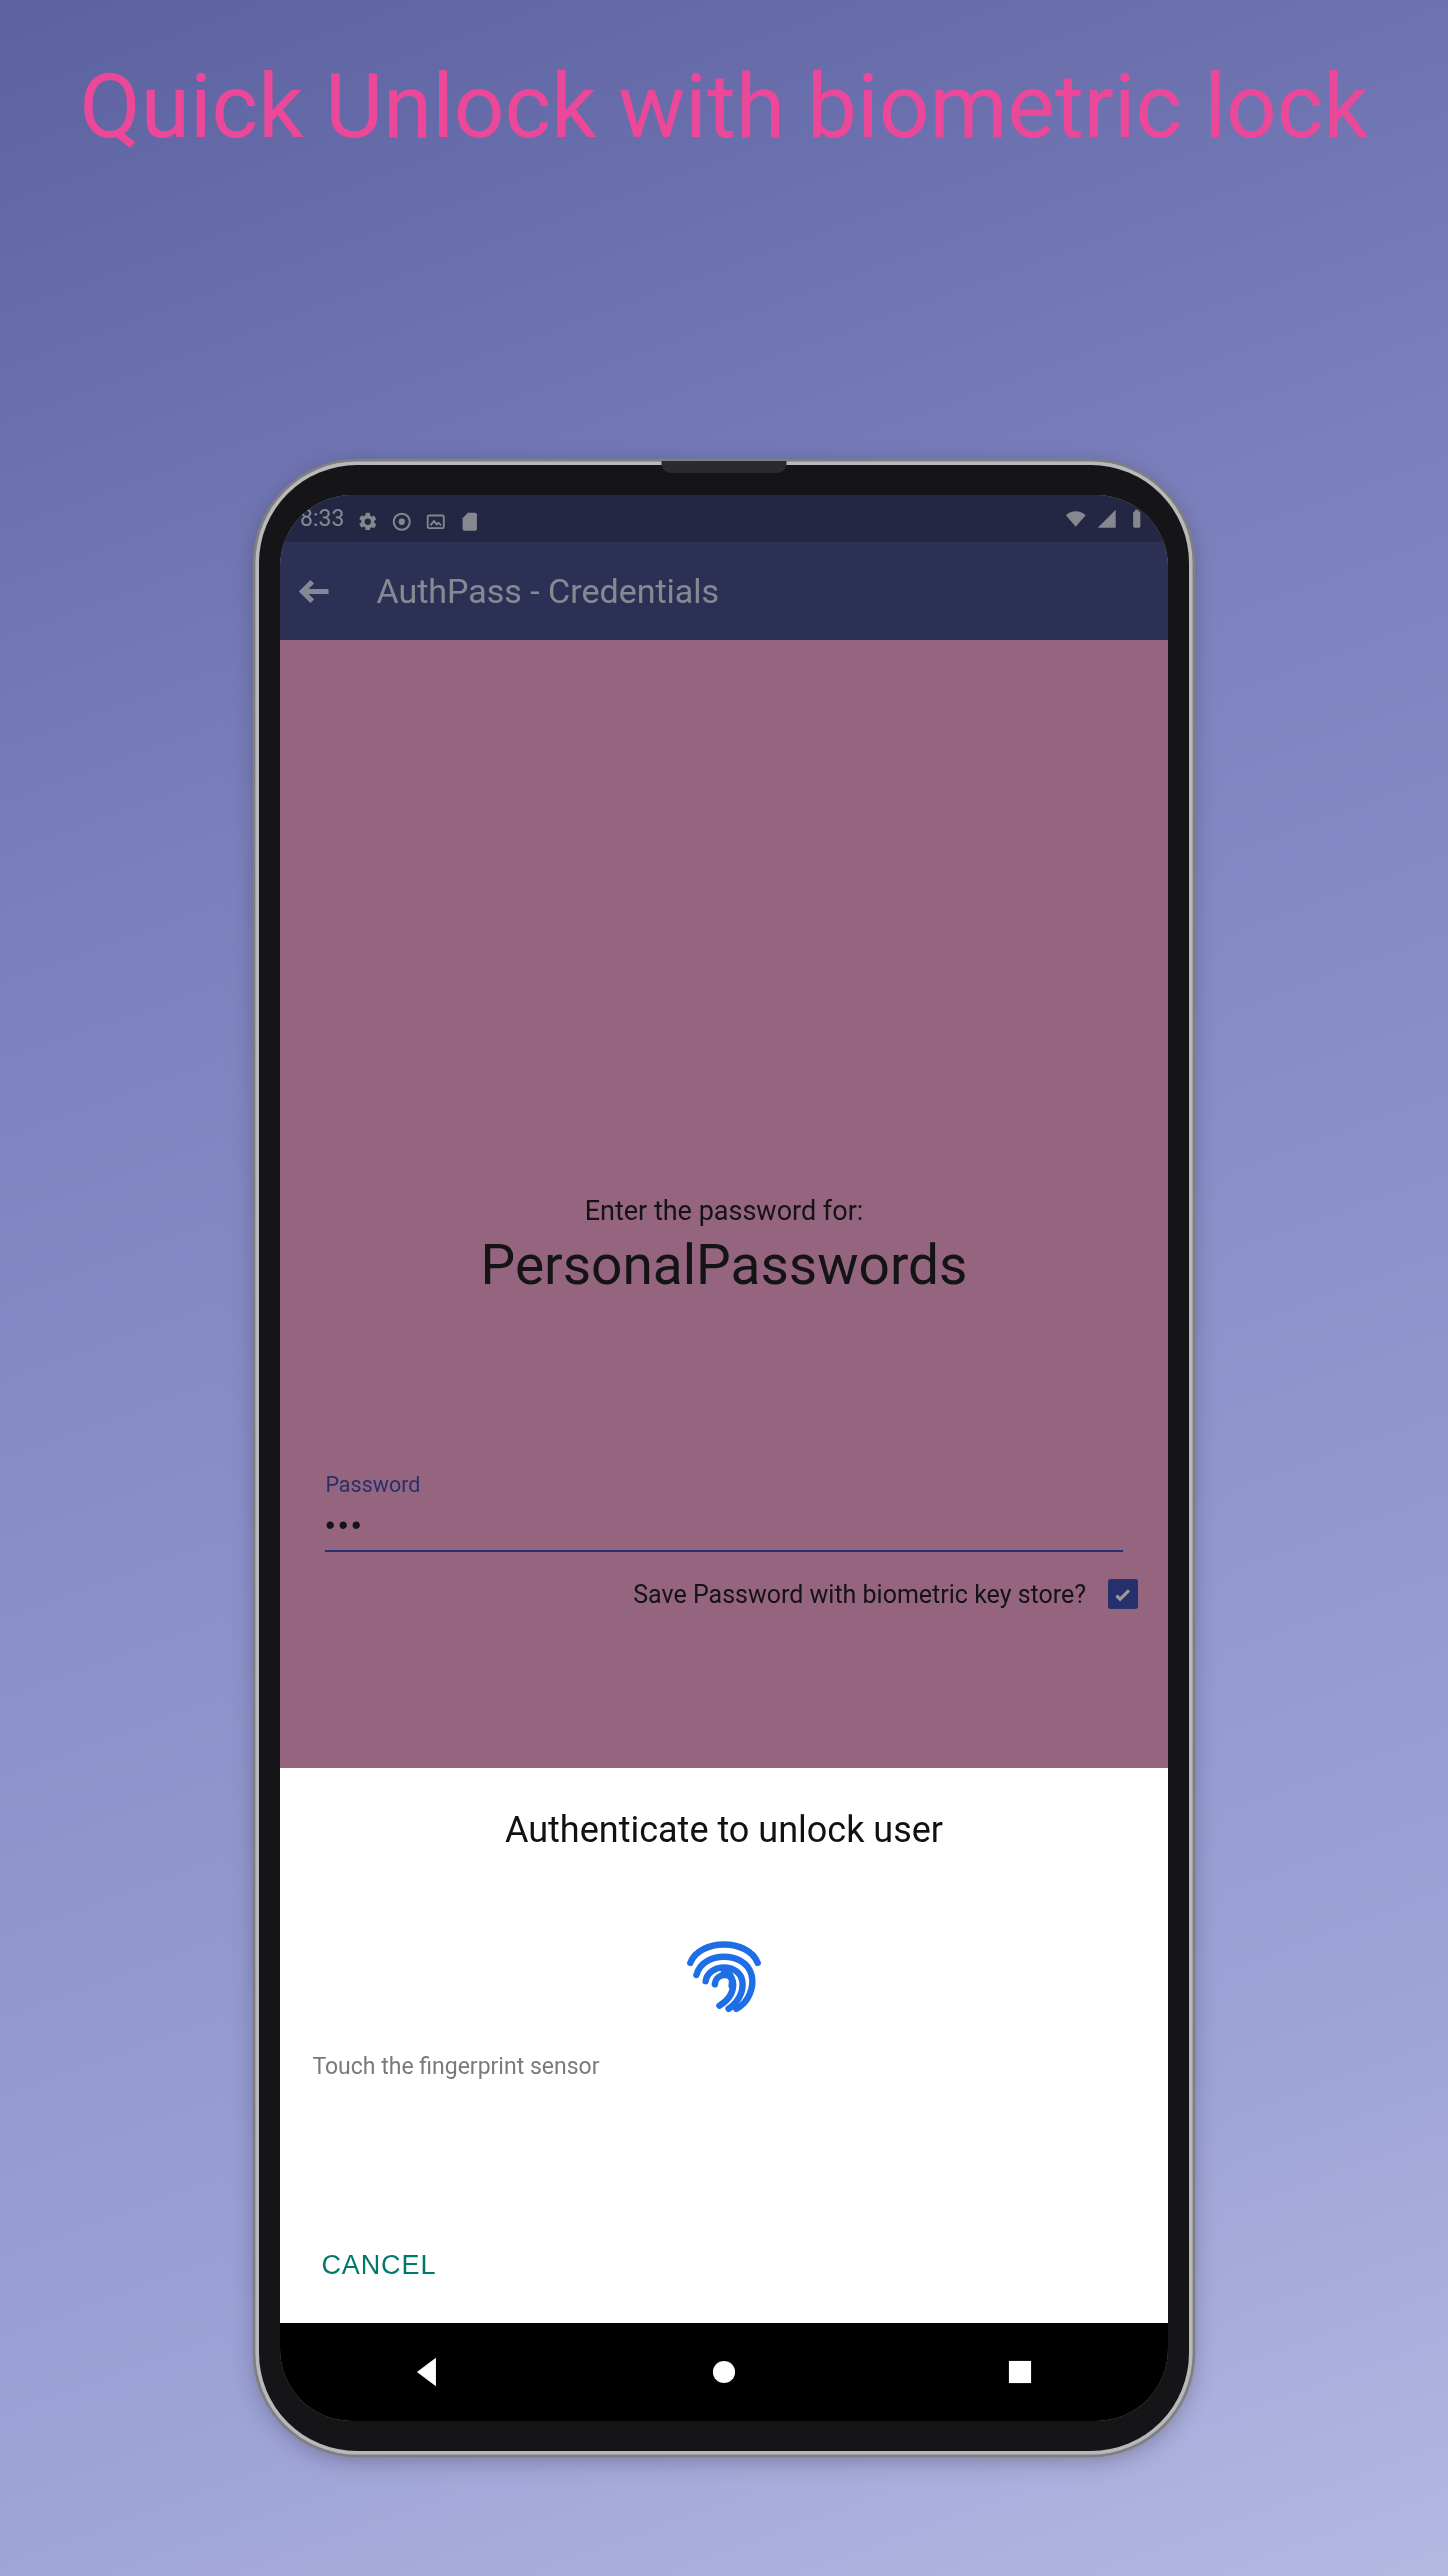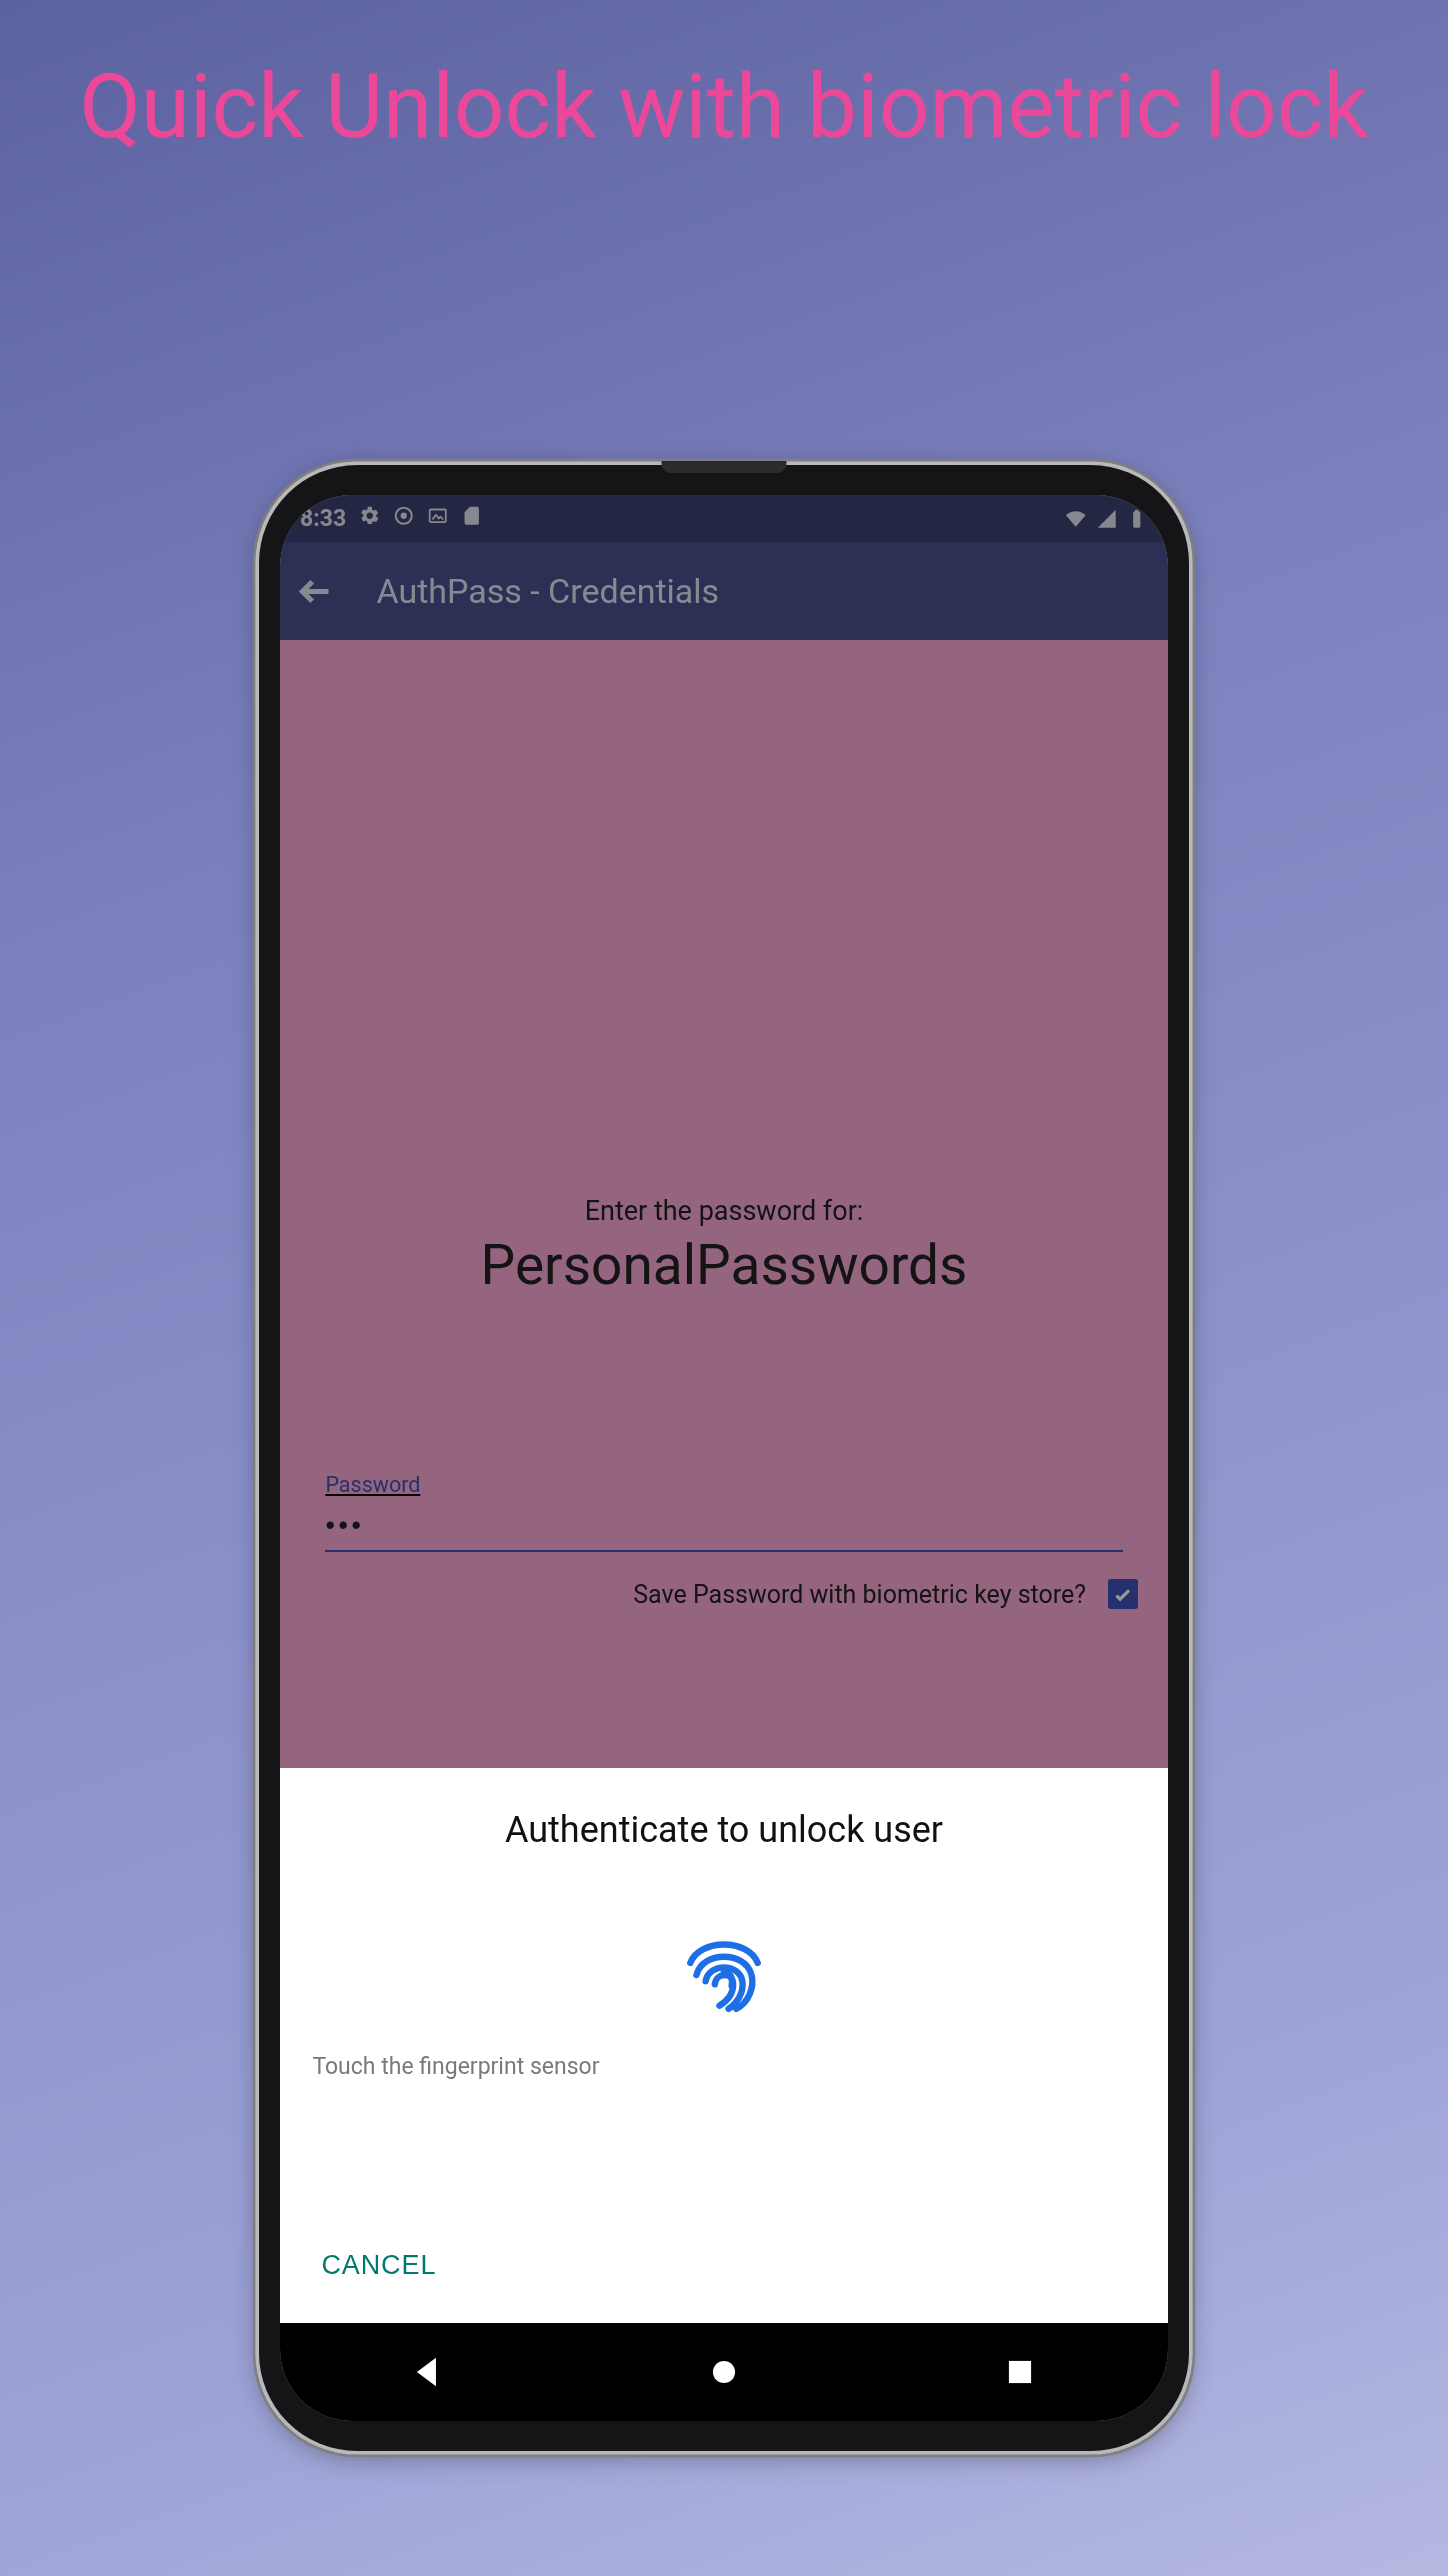--- a/index.html
+++ b/index.html
@@ -91,21 +91,21 @@
   .statusbar {
     height: 47px;
     background: #3d4172;
     display: flex;
     align-items: center;
     padding: 0 19.7px;
     color: #e0e1ee;
     font-size: 23px;
     gap: 12.5px;
   }
-  .statusbar .status-left { display:flex; gap:12.5px; align-items:flex-start;font-weight:bold; }
+  .statusbar .status-left { display:flex; gap:12.5px; align-items:flex-end; }
   .statusbar .status-spacer { flex: 1; }
   .statusbar .status-right { display:flex; gap:9px; align-items:center; }
   .status-icon { width:21.5px; height:21.5px; display:flex; align-items:center; justify-content:center; }
   .status-icon svg { width:100%; height:100%; fill:#e0e1ee; }
 
   .appbar {
     height: 98px;
     background: #4c518e;
     display: flex;
     align-items: center;
@@ -148,21 +148,20 @@
     overflow: hidden;
     text-overflow: ellipsis;
     padding: 0 3.6px;
   }
 
   .pw-field {
     position: absolute;
     top: 832px;
     left: 45px;
     right: 45px;
-    text-decoration: underline;
   }
   .pw-label {
     font-size: 21.5px;
     color: #3f51b5;
     margin-bottom: 7.2px;
   }
   .pw-input {
     width: 100%;
     border: none;
     border-bottom: 2.7px solid #3f51b5;

